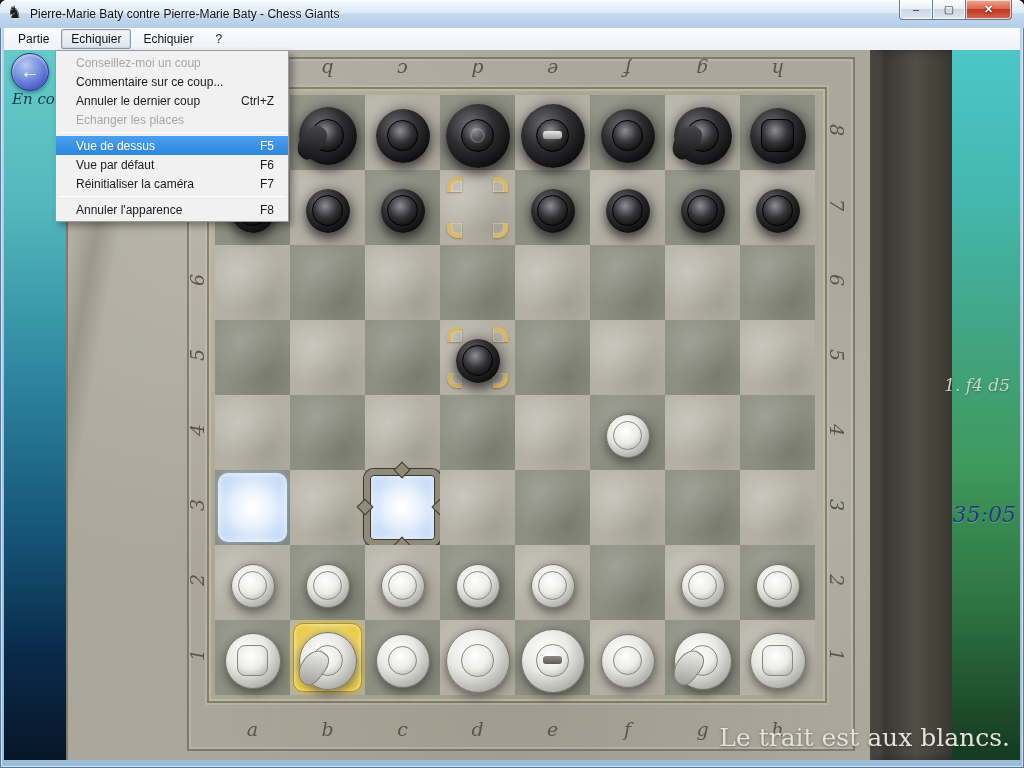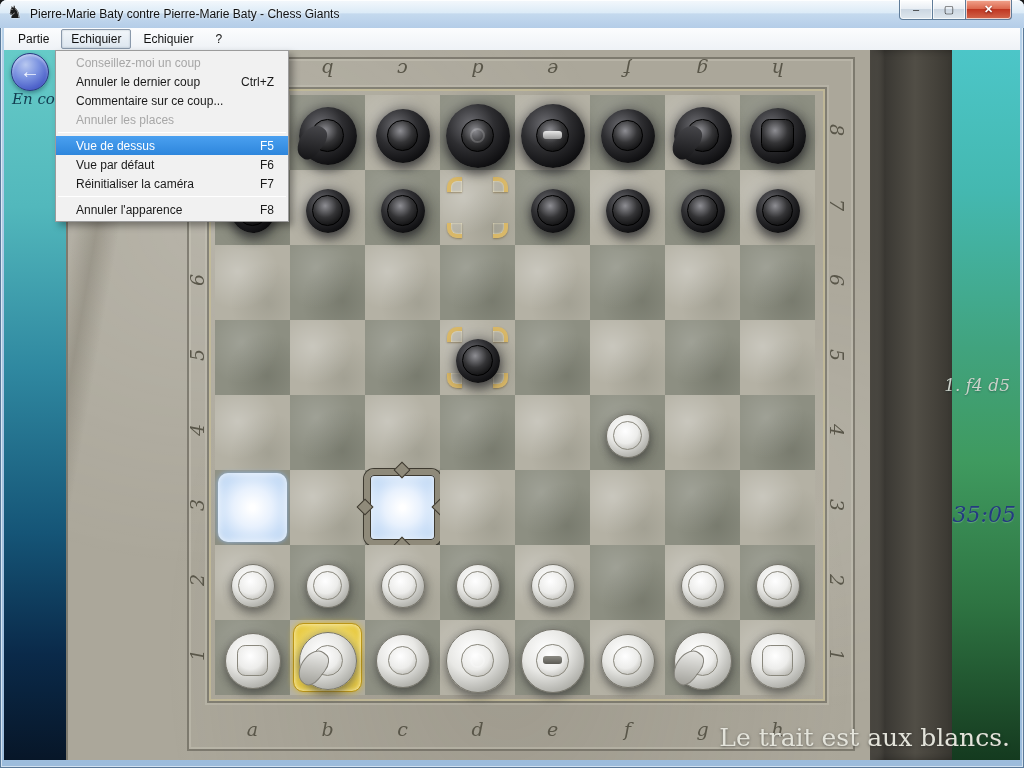--- a/index.html
+++ b/index.html
@@ -356,29 +356,29 @@
       <div class="clock">35:05</div>
       <div class="status-text">Le trait est aux blancs.</div>
     </div>
 
     <div class="dropdown" id="dropdown">
         <div class="menu-item disabled">
           <span>Conseillez-moi un coup</span>
           <span></span>
         </div>
         <div class="menu-item">
+          <span>Commentaire sur ce coup...</span>
+          <span></span>
+        </div>
+        <div class="menu-item">
           <span>Annuler le dernier coup</span>
           <span>Ctrl+Z</span>
         </div>
-        <div class="menu-item">
-          <span>Commentaire sur ce coup...</span>
-          <span></span>
-        </div>
         <div class="menu-item disabled">
-          <span>Annuler les places</span>
+          <span>Echanger les places</span>
           <span></span>
         </div>
         <div class="menu-sep"></div>
         <div class="menu-item highlighted">
           <span>Vue de dessus</span>
           <span>F5</span>
         </div>
         <div class="menu-item">
           <span>Vue par défaut</span>
           <span>F6</span>

